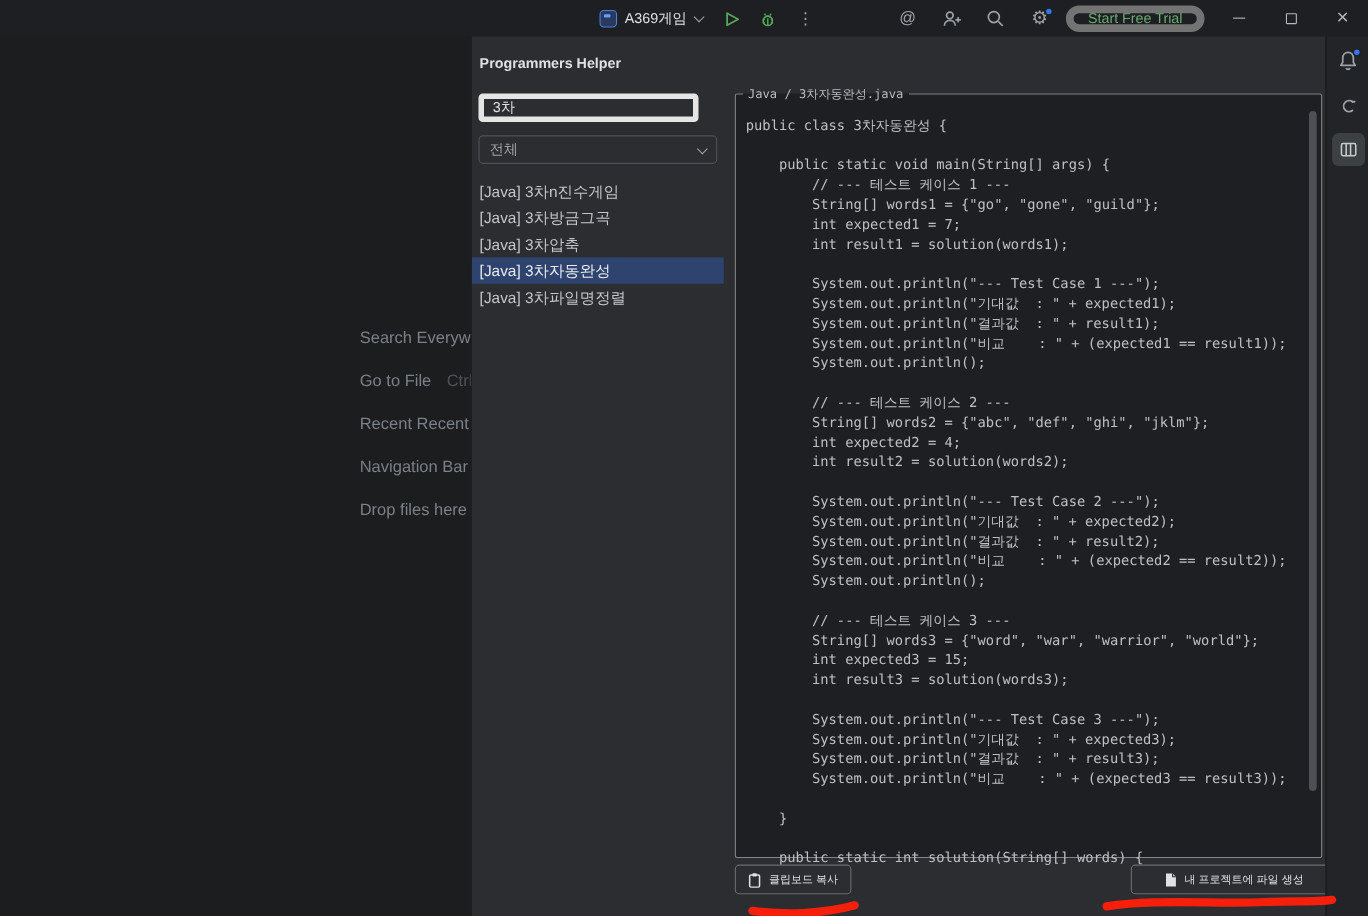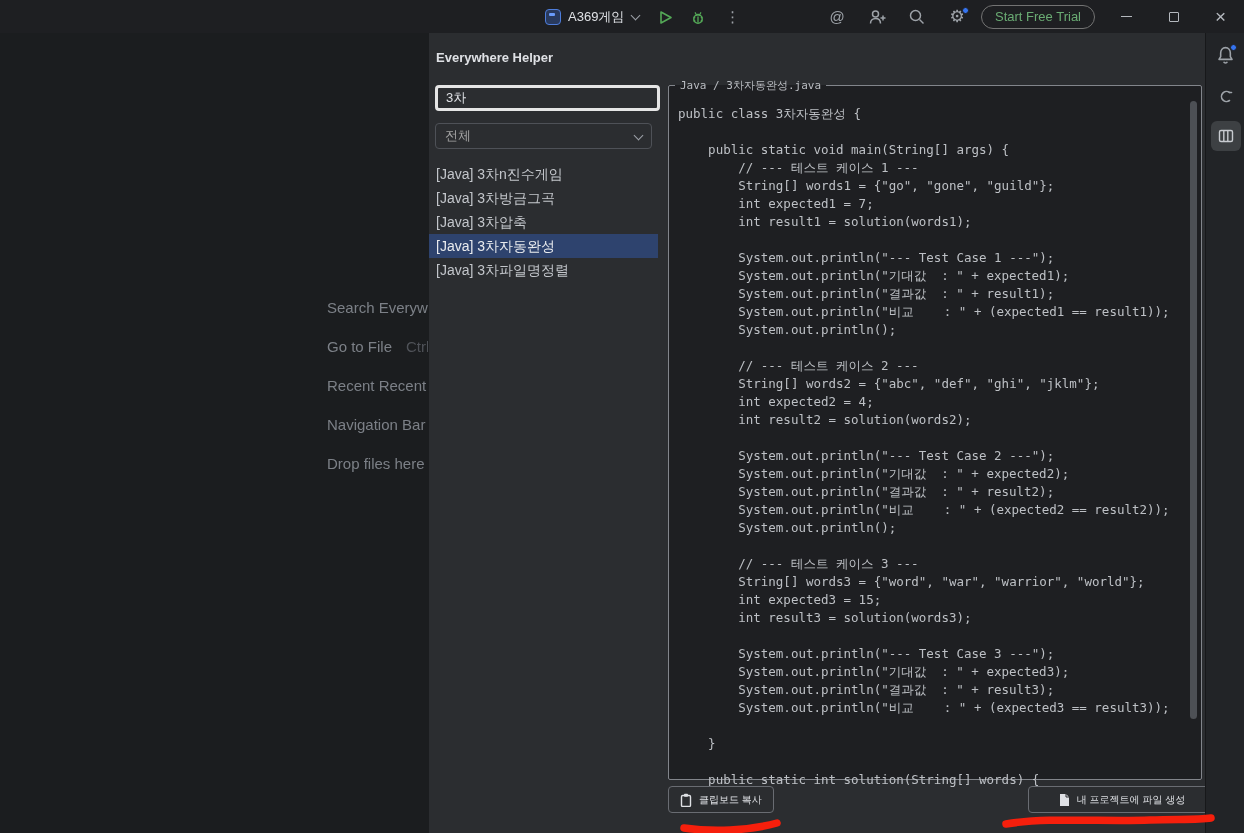--- a/index.html
+++ b/index.html
@@ -18,38 +18,38 @@
   .run-group { display:flex; align-items:center; gap:8px; margin-left:12px; }
   .icon-btn { width:26px; height:26px; display:flex; align-items:center; justify-content:center; border-radius:4px; }
   .dots { color:#9da2a8; font-size:15px; letter-spacing:0; }
 
   .tb-right { position:absolute; right:0; top:0; height:33px; display:flex; align-items:center; }
   .tb-ic { width:40px; height:33px; display:flex; align-items:center; justify-content:center; position:relative; color:#9da2a8; }
   .at-glyph { font-size:15px; color:#9da2a8; }
   .gear-glyph { font-size:17px; color:#9da2a8; line-height:1; }
   .blue-dot { position:absolute; width:7px; height:7px; border-radius:50%; background:#3574f0; border:1px solid #1e1f22; }
   .trial-btn { height:24px; display:flex; align-items:center; padding:0 13px; margin:0 8px 0 4px;
-               border:1px solid #737373; border-radius:12px; color:#6aab73; font-size:13px; background:transparent; }
+               border:7px solid #737373; border-radius:12px; color:#6aab73; font-size:13px; background:transparent; }
   .win-btn { width:47px; height:33px; display:flex; align-items:center; justify-content:center; color:#b4b8be; }
   .min-glyph { width:11px; height:1.5px; background:#b4b8be; }
   .max-glyph { width:10px; height:10px; border:1.4px solid #b4b8be; border-radius:1px; }
   .close-glyph { font-size:19px; line-height:1; color:#b4b8be; }
 
   
   .hints { position:absolute; left:327px; top:288px; z-index:5; }
   .hint-row { height:39px; display:flex; align-items:center; gap:14px; white-space:nowrap; }
   .hint-label { font-size:15px; color:#7c8087; }
   .hint-key { font-size:15px; color:#4f5258; }
 
   
   .panel { position:absolute; left:428px; top:33px; width:777px; height:800px; background:#2b2d30;
            z-index:20; border-left:1px solid #1b1d1f; }
   .panel-title { position:absolute; left:7px; top:17px; font-size:13px; font-weight:600; color:#dfe1e5; }
-  .search-input { position:absolute; left:6px; top:52px; width:225px; height:26px; background:transparent;
-                  border:3px solid #e5e5e5; border-radius:4px; color:#dfe1e5; font-size:13px; padding:0 8px;
+  .search-input { position:absolute; left:6px; top:52px; width:200px; height:26px; background:transparent;
+                  border:5px solid #e5e5e5; border-radius:4px; color:#dfe1e5; font-size:13px; padding:0 8px;
                   font-family:"Liberation Sans", sans-serif; outline:none; }
   .filter-select { position:absolute; left:6px; top:90px; width:217px; height:26px; border:1px solid #4e5157;
                    border-radius:4px; color:#a3a3a3; font-size:13px; padding:0 9px; display:flex;
                    align-items:center; justify-content:space-between; }
   .filter-select .chev { margin:0 0 2px 0; border-color:#9da2a8; }
   .results { position:absolute; left:0; top:129px; width:229px; }
   .result-item { height:24px; line-height:24px; padding-left:7px; font-size:14px; color:#c3c6cb;
                  white-space:nowrap; overflow:hidden; }
   .result-item.selected { background:#2e436e; color:#e9ebee; }
 
@@ -162,21 +162,21 @@
       <span class="hint-label">Navigation Bar</span>
       <span class="hint-key">Alt + Home</span>
     </div>
     <div class="hint-row">
       <span class="hint-label">Drop files here to open them</span>
       <span class="hint-key"></span>
     </div>
   </div>
 
   <div class="panel">
-    <div class="panel-title">Everywhere Helper</div>
+    <div class="panel-title">Programmers Helper</div>
 
     <input class="search-input" type="text" value="3차" style="">
 
     <div class="filter-select">
       <span>전체</span>
       <span class="chev"></span>
     </div>
 
     <div class="results">
       <div class="result-item">[Java] 3차n진수게임</div>

